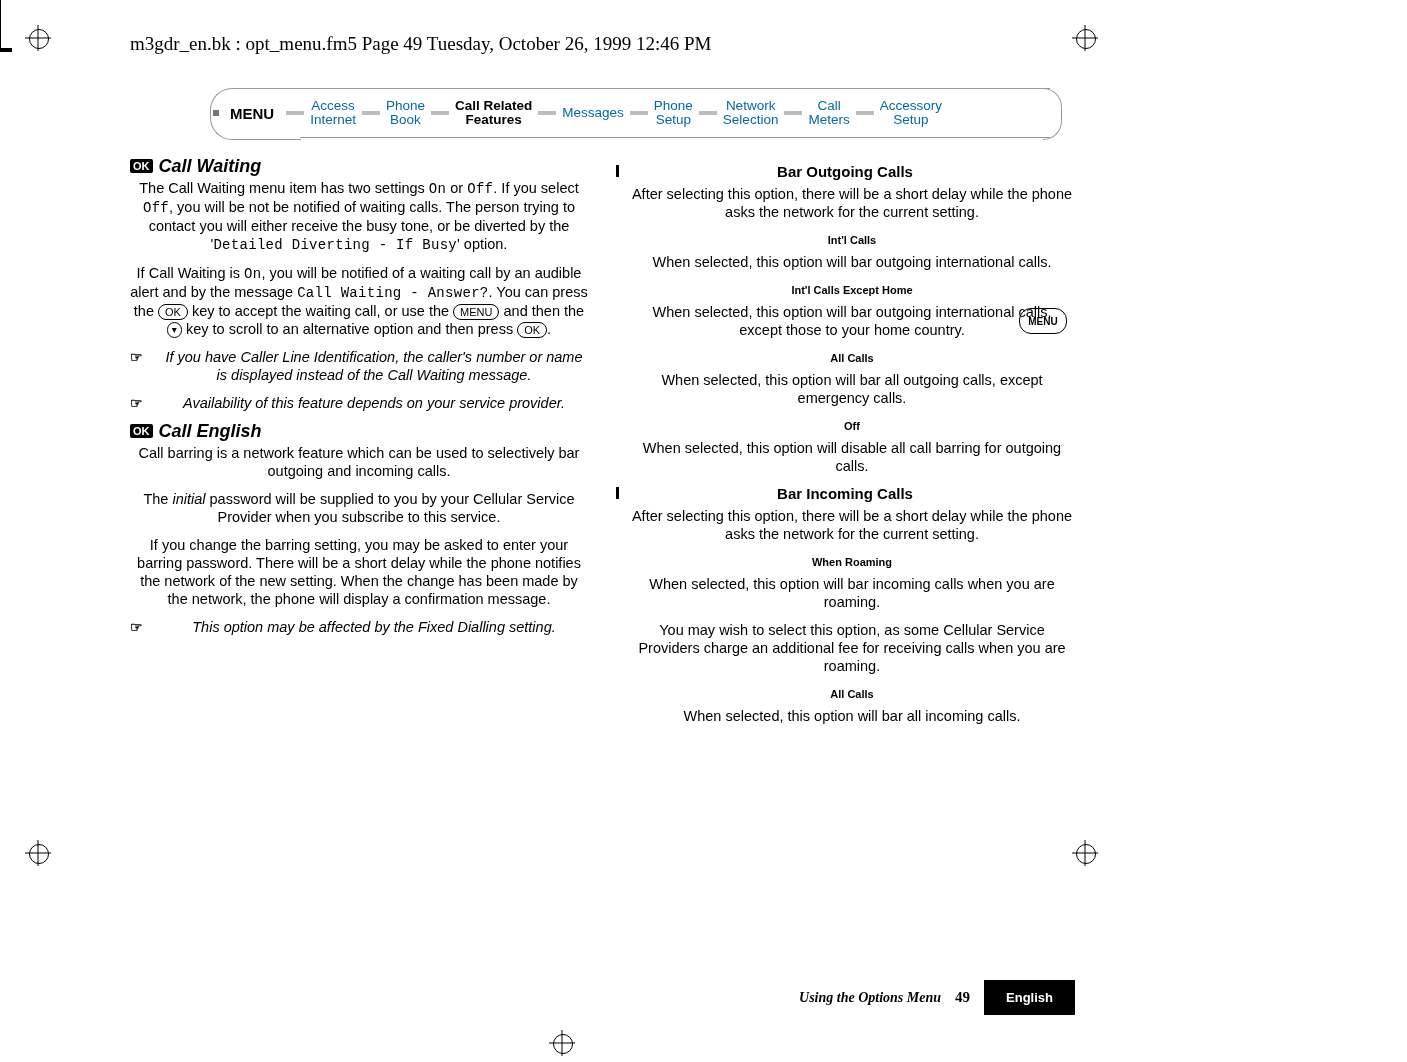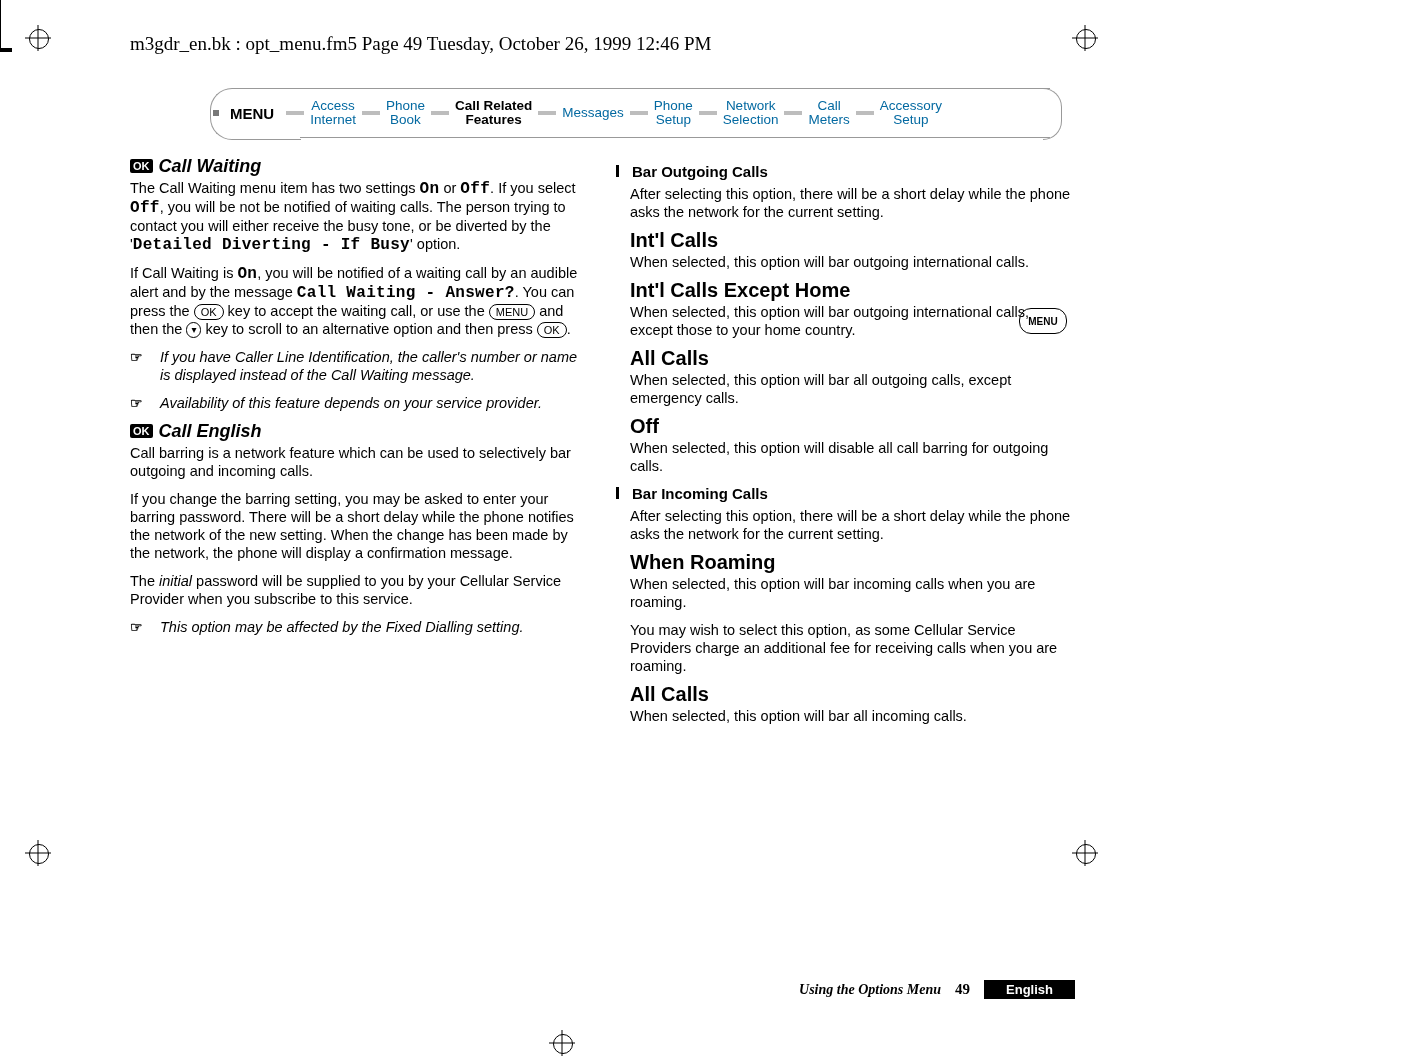--- a/index.html
+++ b/index.html
@@ -21,40 +21,40 @@
   .mb-bot{position:absolute;left:90px;right:0;bottom:0;height:1px;background:#999;}
   .mb-round-r{position:absolute;right:-12px;top:0;width:18px;height:50px;border-right:1px solid #999;border-top:1px solid #999;border-bottom:1px solid #999;border-top-right-radius:22px;border-bottom-right-radius:22px;}
   .mb-items{position:absolute;left:0;top:0;display:flex;align-items:center;height:50px;}
   .mb-title{font-family:"Arial Narrow",Arial,sans-serif;font-weight:bold;font-size:15px;color:#000;margin-left:8px;margin-right:6px;white-space:pre;}
   .mb-sq{width:6px;height:6px;background:#777;margin:0 3px;flex:none;}
   .mb-item{font-family:"Arial Narrow",Arial,sans-serif;font-size:13.5px;color:#0369a1;text-align:center;line-height:14px;white-space:nowrap;}
   .mb-item.curr{color:#000;font-weight:bold;}
   .mb-sep{width:18px;height:4px;background:#bdbdbd;margin:0 6px;flex:none;}
 
   .cols{position:absolute;left:130px;top:155px;width:945px;display:flex;gap:28px;}
-  .col{width:458px;font-size:14.5px;line-height:18px;font-family:"Segoe UI",Arial,sans-serif;}
+  .col{width:458px;font-size:14.5px;line-height:18px;font-family:"Segoe UI",Arial,sans-serif;text-align:center;}
 
   h2.section{font-family:"Arial Narrow",Arial,sans-serif;font-style:italic;font-weight:bold;font-size:18px;margin:2px 0 4px;display:flex;align-items:center;gap:6px;}
   .ok-badge{display:inline-block;background:#000;color:#fff;font-style:normal;font-size:11px;font-weight:bold;padding:1px 3px;border-radius:2px;line-height:12px;}
 
   p{margin:4px 0 10px;}
-  .mono{font-family:"Lucida Console","Courier New",monospace;font-size:16px;letter-spacing:0.3px;font-weight:bold;}
+  .mono{font-family:"Lucida Console","Courier New",monospace;font-size:14px;letter-spacing:0.3px;}
   .key{display:inline-block;border:1px solid #000;border-radius:10px;padding:0 6px;font-size:11px;line-height:14px;font-family:Arial,sans-serif;vertical-align:middle;}
   .key.small{border-radius:8px;padding:0 4px;font-size:10px;}
   .note{margin:3px 0 10px;padding-left:30px;position:relative;font-style:italic;}
   .note .ptr{position:absolute;left:0;top:0;font-style:normal;font-weight:bold;font-size:14px;}
   h3.group{font-family:Arial,sans-serif;font-weight:bold;font-size:15px;margin:8px 16px 2px;position:relative;}
   h3.group .tick{position:absolute;left:-16px;top:2px;width:3px;height:12px;background:#000;}
-  h4.sub{font-family:Arial,sans-serif;font-weight:bold;font-size:20px;margin:6px 0 2px;}
+  h4.sub{font-family:Arial,sans-serif;font-weight:bold;font-size:11px;margin:6px 0 2px;}
   .ind{padding-left:14px;}
 
   .footer{position:absolute;left:130px;width:945px;top:980px;display:flex;justify-content:flex-end;align-items:center;gap:14px;font-size:13px;}
   .footer .label{font-style:italic;font-family:"Times New Roman",serif;font-size:14px;font-weight:bold;}
   .footer .pn{font-weight:bold;font-size:15px;font-family:Liberation Serif, serif;}
-  .footer .lang{background:#000;color:#fff;font-family:Arial,sans-serif;font-weight:bold;font-size:13px;padding:2px 22px;}
+  .footer .lang{background:#000;color:#fff;font-family:Arial,sans-serif;font-weight:bold;font-size:13px;padding:10px 22px;}
 
   .side-menu{position:absolute;right:56px;top:308px;width:46px;height:24px;border:1px solid #000;border-radius:12px;font-family:Arial,sans-serif;font-size:10px;font-weight:bold;display:flex;align-items:center;justify-content:center;}
   .cl-left-top   { left:120px;  top:0;     height:12px; width:1px; background:#000; }
   .cl-left-bot   { left:120px;  bottom:0;  height:12px; width:1px; background:#000; }
   .cl-right-top  { left:1095px; top:0;     height:12px; width:1px; background:#000; }
   .cl-right-bot  { left:1095px; bottom:0;  height:12px; width:1px; background:#000; }
   .cl-top-left   { top:12px;  left:0;  width:12px; height:1px; background:#000;}
   .cl-top-right  { top:12px;  right:0; width:12px; height:1px; background:#000;}
   .cl-bot-left   { bottom:12px; left:0; width:12px; height:1px; background:#000;}
   .cl-bot-right  { bottom:12px; right:0;width:12px; height:1px; background:#000;}
@@ -145,24 +145,24 @@
         <span class="ptr">☞</span>
         <span>Availability of this feature depends on your service provider.</span>
       </p>
 
       <h2 class="section">
         <span class="ok-badge">OK</span>
         <span>Call English</span>
       </h2>
 
       <p>Call barring is a network feature which can be used to selectively bar outgoing and incoming calls.</p>
-      <p>If you change the barring setting, you may be asked to enter your barring password. There will be a short delay while the phone notifies the network of the new setting. When the change has been made by the network, the phone will display a confirmation message.</p>
       <p>
         <span>The </span><em>initial</em><span> password will be supplied to you by your Cellular Service Provider when you subscribe to this service.</span>
       </p>
+      <p>If you change the barring setting, you may be asked to enter your barring password. There will be a short delay while the phone notifies the network of the new setting. When the change has been made by the network, the phone will display a confirmation message.</p>
       <p class="note">
         <span class="ptr">☞</span>
         <span>This option may be affected by the Fixed Dialling setting.</span>
       </p>
     </div>
 
     <div class="col">
 
       <h3 class="group"><span class="tick"></span><span>Bar Outgoing Calls</span></h3>
       <p class="ind">After selecting this option, there will be a short delay while the phone asks the network for the current setting.</p>

